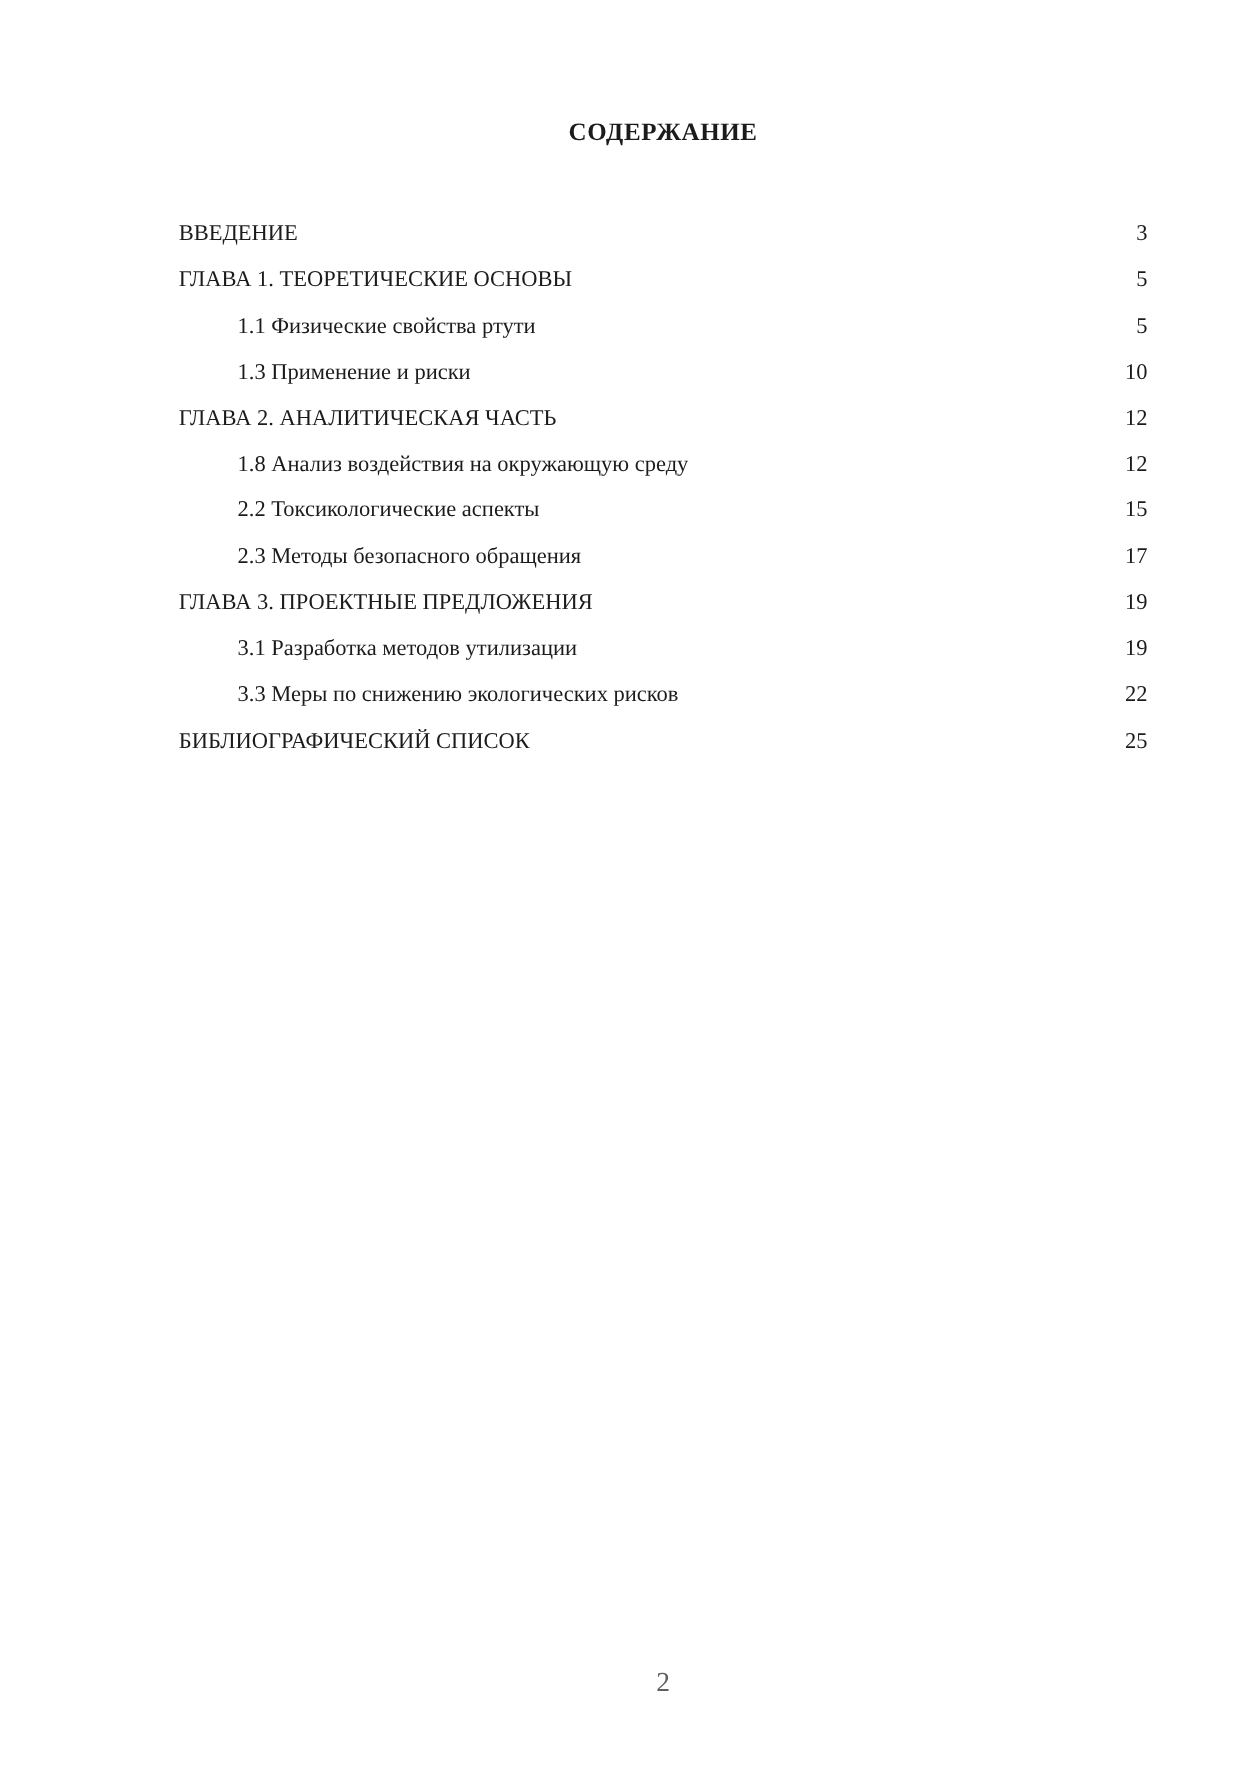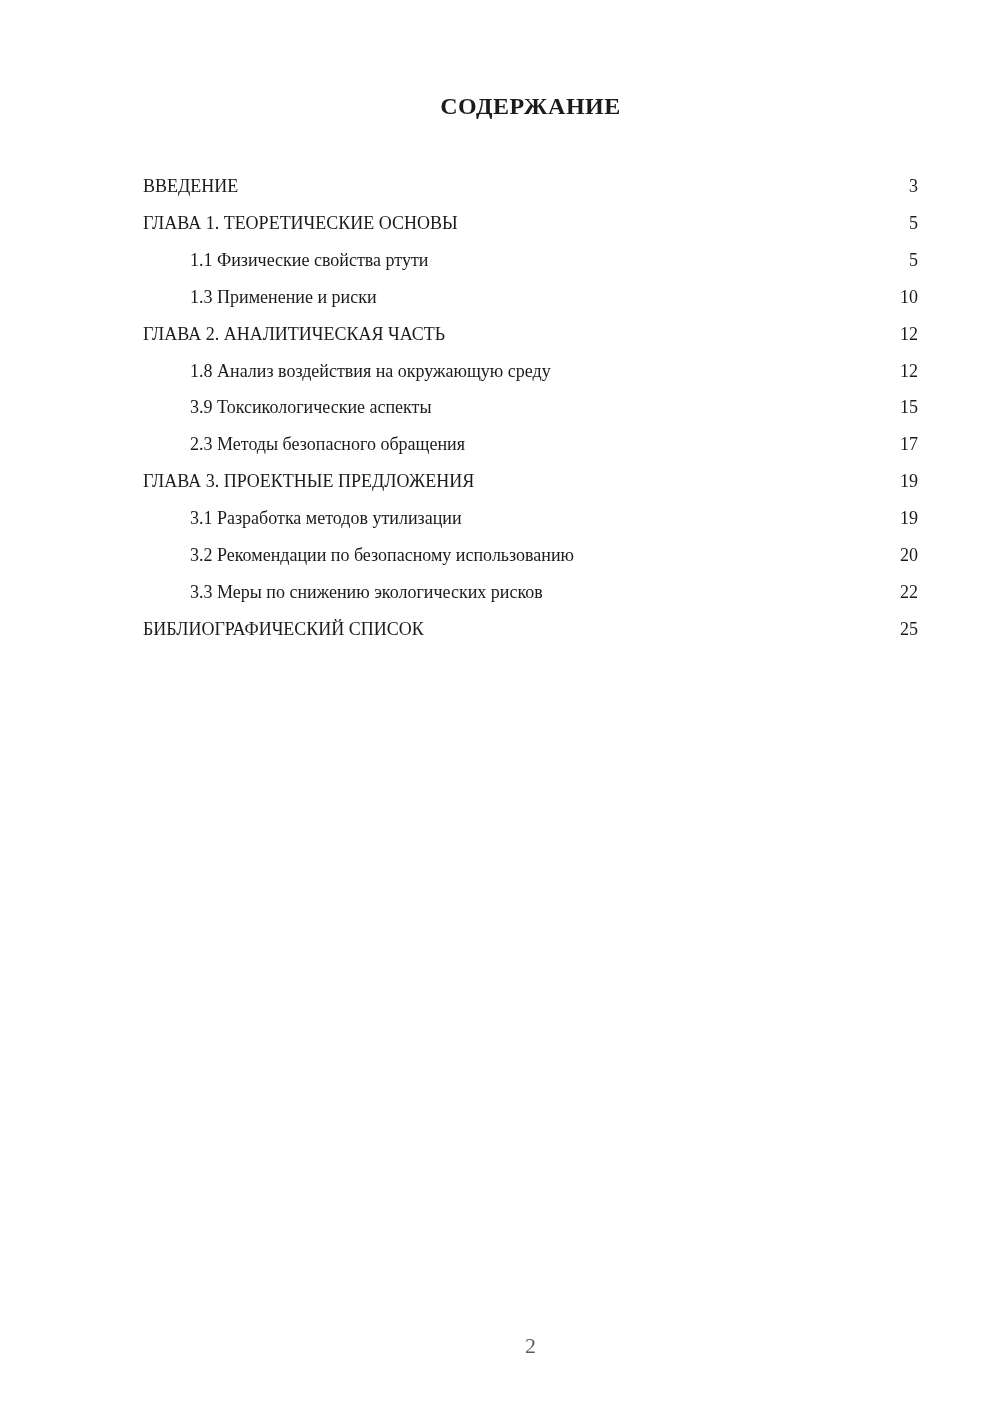--- a/index.html
+++ b/index.html
@@ -21,21 +21,21 @@
     left: 143px;
     width: 775px;
     top: 0;
   }
   .doc-title {
     position: absolute;
     top: 88px;
     left: 0;
     width: 100%;
     text-align: center;
-    font-size: 24px;
+    font-size: 20px;
     line-height: 37px;
     font-weight: bold;
     letter-spacing: 0.5px;
     margin: 0;
   }
   .toc {
     position: absolute;
     top: 168px;
     left: 0;
     width: 100%;
@@ -104,43 +104,39 @@
     <span class="toc-label">ГЛАВА 2. АНАЛИТИЧЕСКАЯ ЧАСТЬ</span>
     <span class="toc-page">12</span>
   </div>
 
   <div class="toc-row sub">
     <span class="toc-label">1.8 Анализ воздействия на окружающую среду</span>
     <span class="toc-page">12</span>
   </div>
 
   <div class="toc-row sub">
-    <span class="toc-label">3.9 Токсикологические аспекты</span>
+    <span class="toc-label">2.2 Токсикологические аспекты</span>
     <span class="toc-page">15</span>
   </div>
 
   <div class="toc-row sub">
     <span class="toc-label">2.3 Методы безопасного обращения</span>
     <span class="toc-page">17</span>
   </div>
 
   <div class="toc-row">
     <span class="toc-label">ГЛАВА 3. ПРОЕКТНЫЕ ПРЕДЛОЖЕНИЯ</span>
     <span class="toc-page">19</span>
   </div>
 
   <div class="toc-row sub">
     <span class="toc-label">3.1 Разработка методов утилизации</span>
     <span class="toc-page">19</span>
   </div>
 
-  <div class="toc-row sub">
-    <span class="toc-label">3.2 Рекомендации по безопасному использованию</span>
-    <span class="toc-page">20</span>
-  </div>
 
   <div class="toc-row sub">
     <span class="toc-label">3.3 Меры по снижению экологических рисков</span>
     <span class="toc-page">22</span>
   </div>
 
 
   <div class="toc-row">
     <span class="toc-label">БИБЛИОГРАФИЧЕСКИЙ СПИСОК</span>
     <span class="toc-page">25</span>

